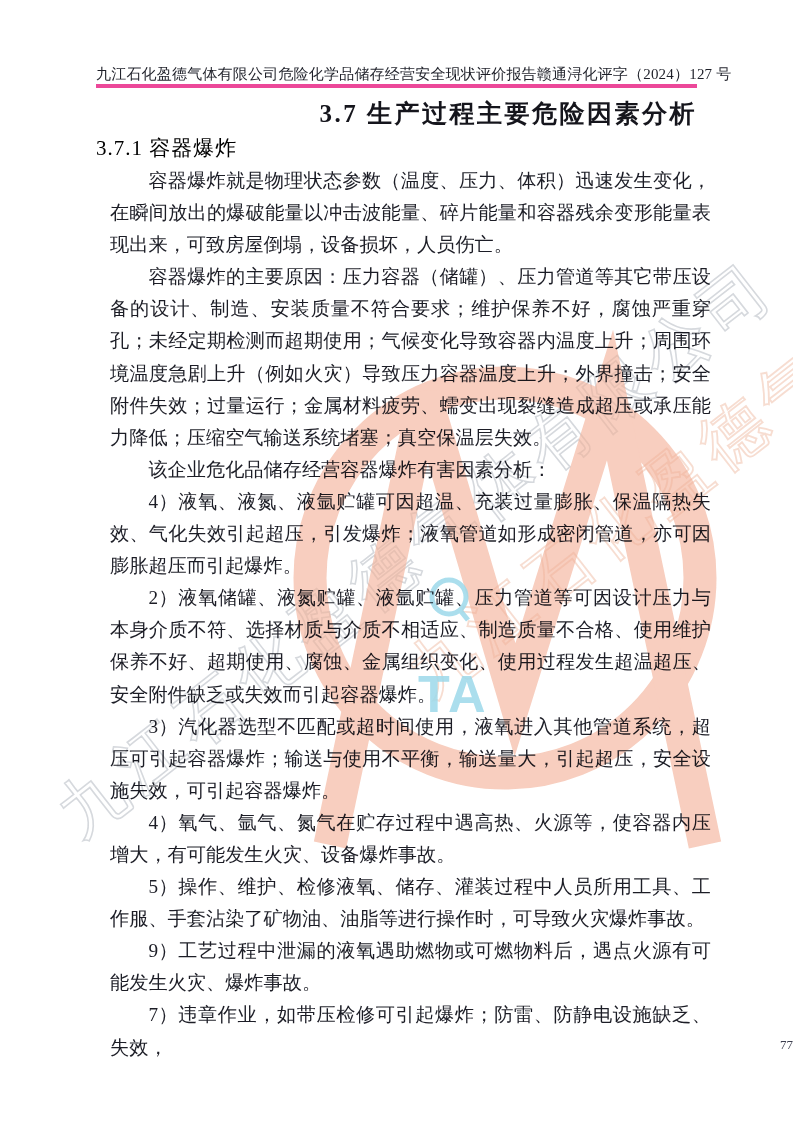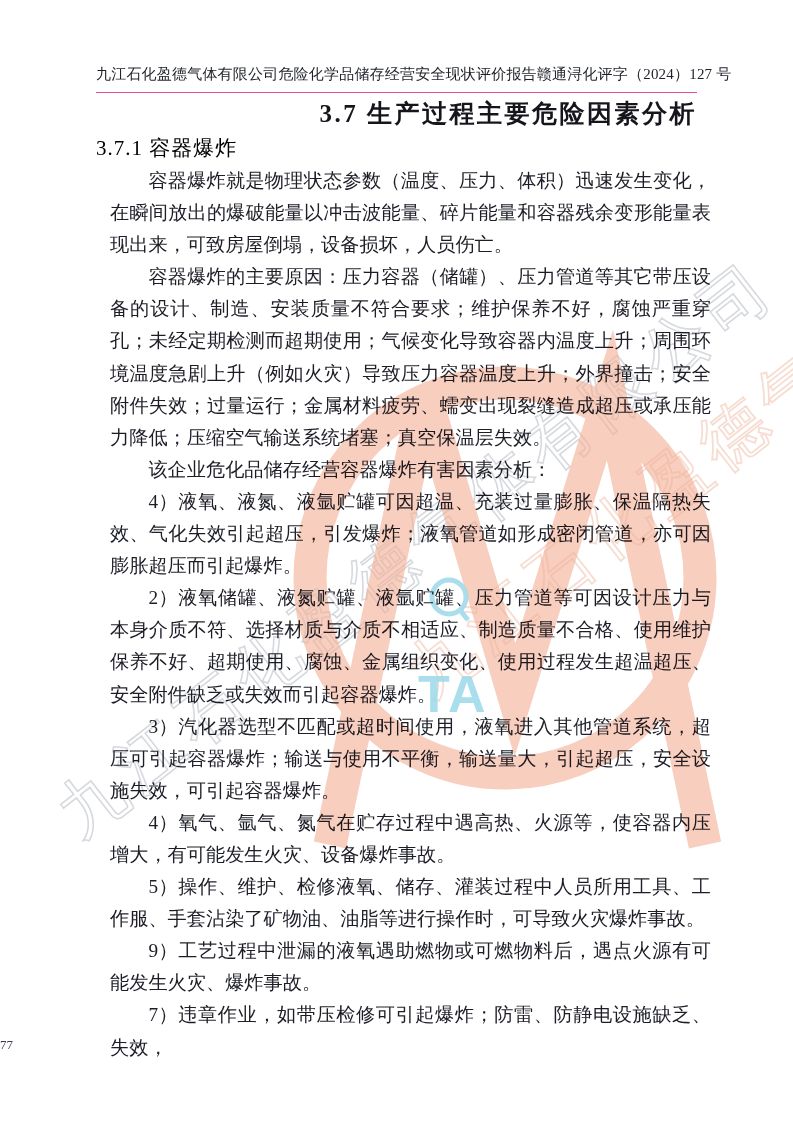--- a/index.html
+++ b/index.html
@@ -10,22 +10,22 @@
     background:#ffffff;
     overflow:hidden;
     font-family:"Liberation Serif", serif;
     color:#1c1d26;
   }
   .header{
     position:absolute;
     left:96px;top:64px;width:601px;
     display:flex;justify-content:space-between;align-items:flex-end;
     font-size:15px;line-height:20px;color:#1e2029;
-    border-bottom:1px solid #ec4899;
-    padding-bottom:8px;
+    border-bottom:4px solid #ec4899;
+    padding-bottom:0;
     letter-spacing:0.2px;
     white-space:nowrap;
   }
   .sec-title{
     position:absolute;left:96px;top:97px;width:601px;
     font-size:25px;font-weight:bold;letter-spacing:2.5px;
     color:#15151c;line-height:34px;text-align:right;
   }
   .sub-title{
     position:absolute;left:96px;top:134px;width:601px;
@@ -33,21 +33,21 @@
   }
   .body-text{
     position:absolute;left:96px;top:165px;width:601px;
     font-size:19.2px;line-height:32.1px;
     text-align:justify;
     margin-left:14px;
   }
   .body-text p{margin:0;text-indent:2em;}
   .page-number{
     position:absolute;left:0;top:1037px;width:100%;
-    text-align:left;font-size:13px;color:#3c3e4e;
+    text-align:right;font-size:13px;color:#3c3e4e;
   }
   .watermark{
     position:absolute;left:0;top:0;width:793px;height:1122px;
     pointer-events:none;
     mix-blend-mode:multiply;
     opacity:0.85;
   }
 </style>
 </head>
 <body>

